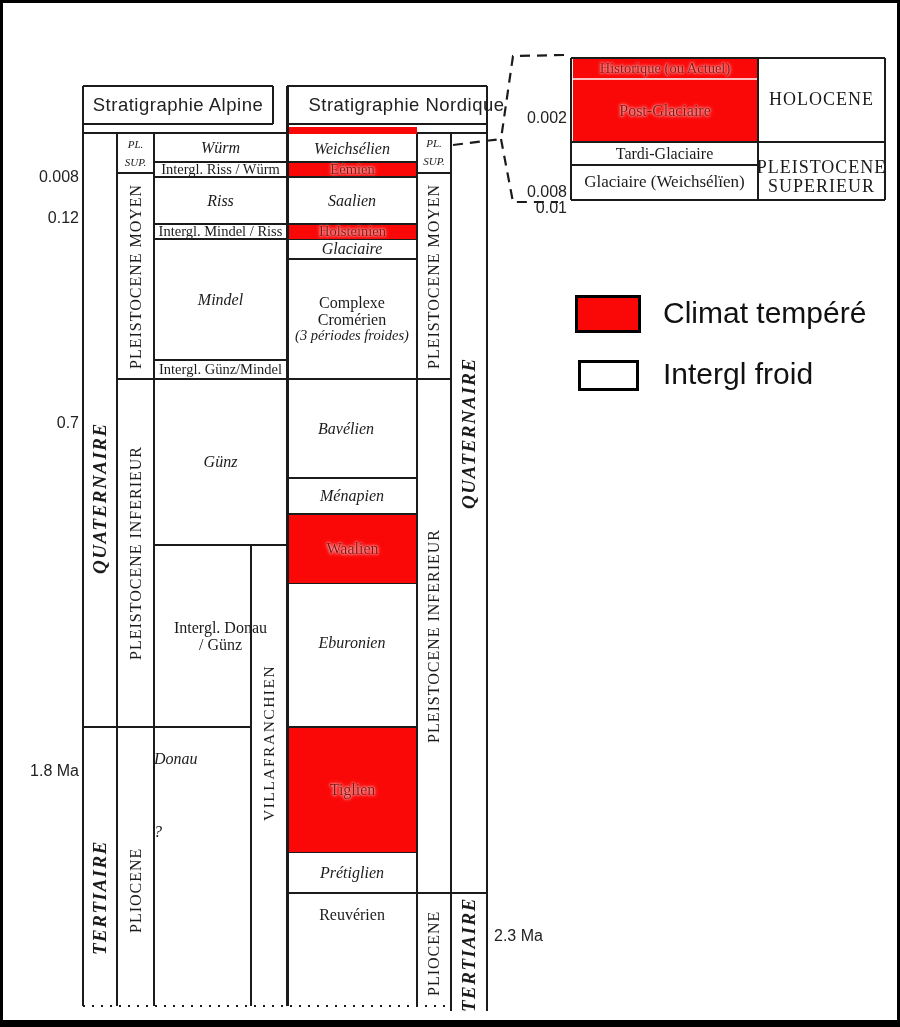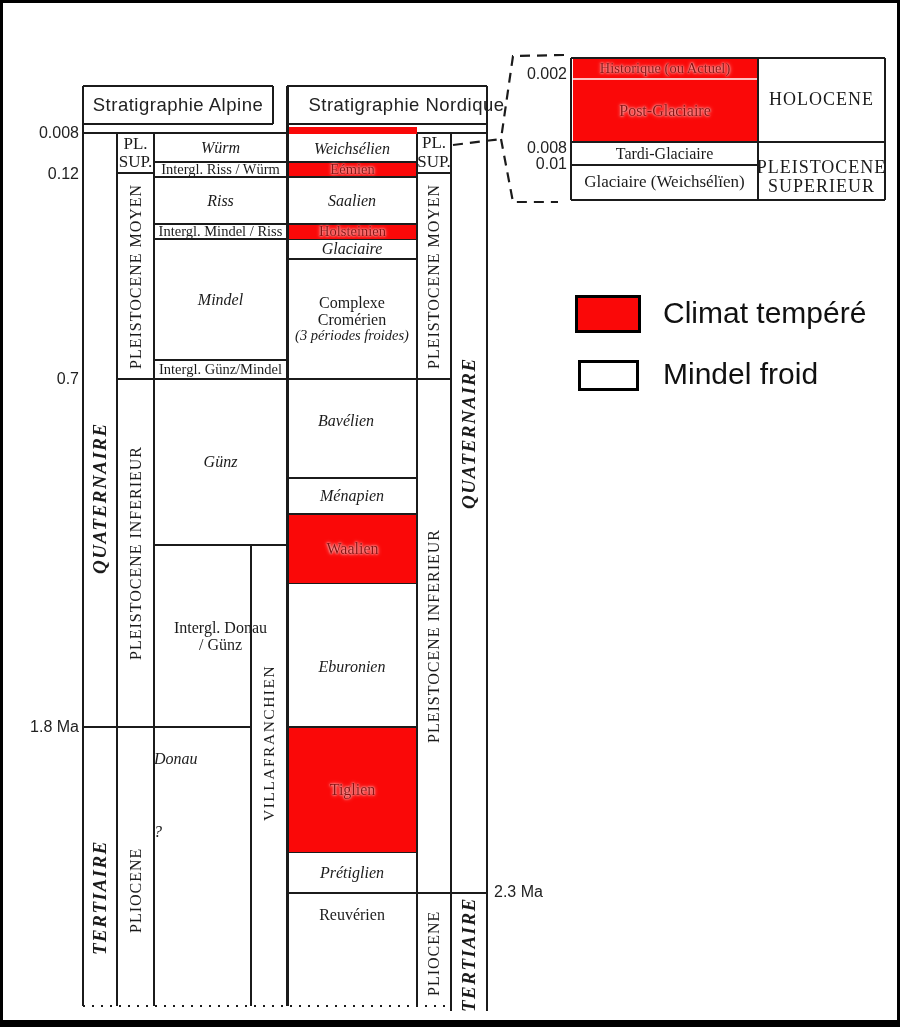--- a/index.html
+++ b/index.html
@@ -11,28 +11,28 @@
   }
   #gridsvg { position:absolute; left:0; top:0; z-index:1; }
   .lbl {
     position:absolute; z-index:3; display:flex; align-items:center; justify-content:center;
     text-align:center; color:#1b1b1b; line-height:1.08; font-size:16px;
     font-family:"Liberation Serif", serif; white-space:pre-line;
   }
   .it   { font-style:italic; }
   .sm   { font-size:14.5px; }
   .sans { font-family:"Liberation Sans", sans-serif; }
-  .axis { font-size:16px; color:#222; justify-content:flex-end; }
+  .axis { font-size:16px; color:#222; justify-content:flex-end;margin-top:44px; }
   .axis.l { justify-content:flex-start; }
   .hdr  { font-size:18.5px; letter-spacing:.5px; color:#222; }
   .vt   { writing-mode:vertical-rl; transform:rotate(180deg); }
   .epoch{ font-size:16px; letter-spacing:1px; }
   .era  { font-size:19px; font-weight:bold; font-style:italic; letter-spacing:1.5px; }
   .villa{ font-size:15.5px; letter-spacing:1.5px; }
-  .plsup{ font-size:17px; }
+  .plsup{ font-size:11px;font-style:italic; }
   .redbox { position:absolute; z-index:2; background:#fa0808; }
   .redtxt {
     color:#8c1212; font-style:normal;
     text-shadow:0 0 2px rgba(255,255,255,.95), 0 0 4px rgba(255,255,255,.75);
   }
   .caps { font-size:18px; letter-spacing:1px; }
   .legend-swatch { position:absolute; z-index:3; box-sizing:border-box; border:3px solid #000; }
   .legend-lbl { font-size:30px; justify-content:flex-start; text-align:left; color:#111; }
   .top-pad { align-items:flex-start;gap:46px; }
 </style>
@@ -139,23 +139,23 @@
   <div class="lbl vt villa" style="left:248px;top:595px;width:36px;height:290px">VILLAFRANCHIEN</div>
 
   <div class="lbl it" style="left:284px;top:131px;width:130px;height:29px">Weichsélien</div>
   <div class="lbl it" style="left:284px;top:174px;width:130px;height:47px">Saalien</div>
   <div class="lbl it" style="left:284px;top:236px;width:130px;height:20px">Glaciaire</div>
   <div class="lbl" style="left:284px;top:256px;width:130px;height:120px;flex-direction:column">
     <div>Complexe</div>
     <div>Cromérien</div>
     <div class="it sm">(3 périodes froides)</div>
   </div>
-  <div class="lbl it" style="left:284px;top:368px;width:118px;height:99px">Bavélien</div>
+  <div class="lbl it" style="left:284px;top:376px;width:118px;height:99px">Bavélien</div>
   <div class="lbl it" style="left:284px;top:475px;width:130px;height:36px">Ménapien</div>
-  <div class="lbl it" style="left:284px;top:580px;width:130px;height:168px">Eburonien</div>
+  <div class="lbl it" style="left:284px;top:556px;width:130px;height:168px">Eburonien</div>
   <div class="lbl it" style="left:284px;top:849px;width:130px;height:41px">Prétiglien</div>
   <div class="lbl top-pad" style="left:284px;top:890px;width:130px;height:113px;padding-top:13px;box-sizing:border-box">Reuvérien</div>
 
   <div class="lbl plsup" style="left:414px;top:131px;width:34px;height:19px">PL.</div>
   <div class="lbl plsup" style="left:414px;top:149px;width:34px;height:20px">SUP.</div>
   <div class="lbl vt epoch" style="left:414px;top:172px;width:34px;height:202px">PLEISTOCENE MOYEN</div>
   <div class="lbl vt epoch" style="left:414px;top:378px;width:34px;height:510px">PLEISTOCENE INFERIEUR</div>
   <div class="lbl vt epoch" style="left:414px;top:895px;width:34px;height:110px">PLIOCENE</div>
   <div class="lbl vt era" style="left:448px;top:240px;width:36px;height:380px">QUATERNAIRE</div>
   <div class="lbl vt era" style="left:448px;top:893px;width:36px;height:118px">TERTIAIRE</div>
@@ -169,15 +169,15 @@
     <div>PLEISTOCENE</div>
     <div>SUPERIEUR</div>
   </div>
   <div class="lbl sans axis" style="left:512px;top:62px;width:52px;height:17px">0.002</div>
   <div class="lbl sans axis" style="left:508px;top:136px;width:56px;height:17px">0.008</div>
   <div class="lbl sans axis" style="left:518px;top:152px;width:46px;height:17px">0.01</div>
 
   <div class="legend-swatch" style="left:572px;top:292px;width:66px;height:38px;background:#fa0808"></div>
   <div class="lbl sans legend-lbl" style="left:660px;top:288px;width:225px;height:44px">Climat tempéré</div>
   <div class="legend-swatch" style="left:575px;top:357px;width:61px;height:31px;background:#fff"></div>
-  <div class="lbl sans legend-lbl" style="left:660px;top:350px;width:225px;height:42px">Mindel froid</div>
+  <div class="lbl sans legend-lbl" style="left:660px;top:350px;width:225px;height:42px">Intergl froid</div>
 
 </div>
 
 </body></html>

